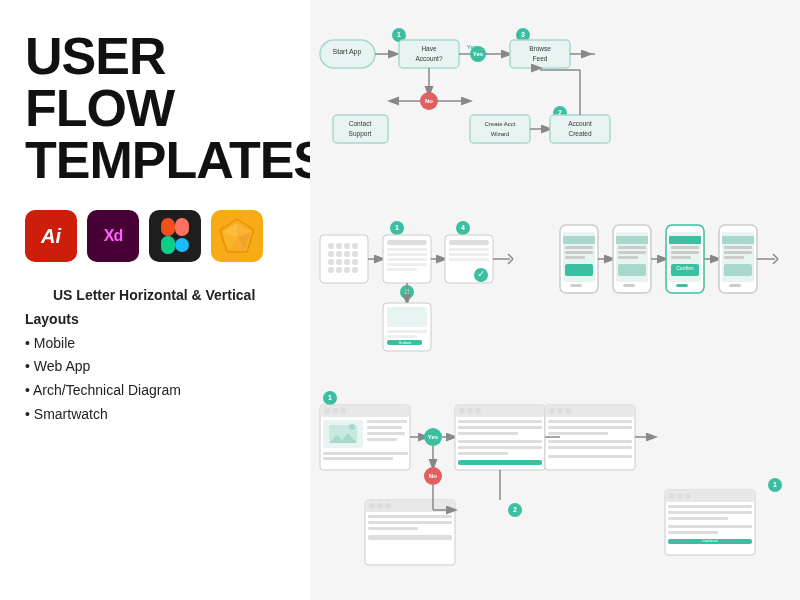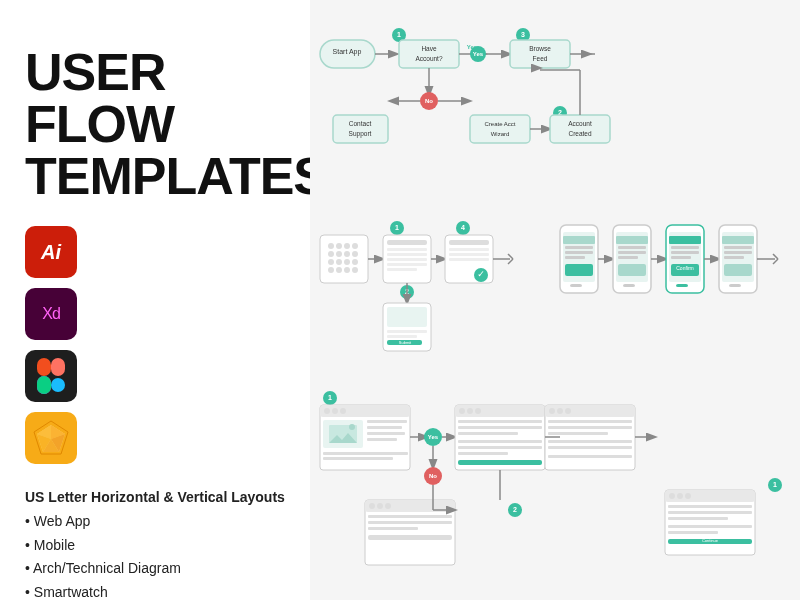--- a/index.html
+++ b/index.html
@@ -11,39 +11,38 @@
       overflow: hidden;
       position: relative;
     }
 
     .left-panel {
       position: absolute;
       left: 0;
       top: 0;
       width: 310px;
       height: 600px;
-      padding: 46px 25px;
+      padding: 30px 25px;
       background: #fff;
     }
 
     .main-title {
       font-size: 52px;
       font-weight: 900;
       line-height: 1.0;
       color: #111;
       text-transform: uppercase;
       letter-spacing: -1px;
       margin-bottom: 24px;
     }
 
     .tool-icons {
       display: flex;
       gap: 10px;
       margin-bottom: 22px;
-      flex-direction: column;
     }
 
     .tool-icon {
       width: 52px;
       height: 52px;
       border-radius: 10px;
       display: flex;
       align-items: center;
       justify-content: center;
       font-size: 18px;
@@ -62,20 +61,21 @@
 
     .features-text {
       font-size: 14px;
       color: #222;
       line-height: 1.7;
     }
 
     .features-text .line1 {
       font-size: 14px;
       font-weight: 600;
+      margin-left: 28px;
     }
 
     .features-text .bullet {
       display: block;
     }
 
     .features-text .plus-line {
       display: block;
       font-weight: 600;
     }
@@ -100,21 +100,21 @@
     <span>TEMPLATES</span>
   </h1>
 
   <div class="tool-icons">
 
     <div class="tool-icon tool-ai">
       <span style="font-style:italic; font-size:20px; font-weight:900;">Ai</span>
     </div>
 
     <div class="tool-icon tool-xd">
-      <span style="font-size:16px; font-weight:400; letter-spacing:-1px; color:#ff61f6;">Xd</span>
+      <span style="font-size:16px; font-weight:700; letter-spacing:-1px; color:#ff61f6;">Xd</span>
     </div>
 
     <div class="tool-icon tool-figma">
       <svg width="28" height="36" viewBox="0 0 28 36">
         <rect x="0" y="0" width="14" height="18" rx="7" fill="#f24e1e"></rect>
         <rect x="14" y="0" width="14" height="18" rx="7" fill="#ff7262"></rect>
         <rect x="0" y="18" width="14" height="18" rx="7" fill="#a259ff"></rect>
         <circle cx="21" cy="27" r="7" fill="#1abcfe"></circle>
         <rect x="0" y="18" width="14" height="18" rx="7" fill="#0acf83"></rect>
       </svg>
@@ -130,22 +130,22 @@
         <polygon points="5,15 11,33 19,20" fill="#f7ab17" opacity="0.8"></polygon>
         <polygon points="33,15 27,33 19,20" fill="#f0971a" opacity="0.8"></polygon>
         <polygon points="11,33 27,33 19,20" fill="#f4a31c" opacity="0.8"></polygon>
       </svg>
     </div>
   </div>
 
   <div class="features-text">
     <span class="line1">US Letter Horizontal &amp; Vertical Layouts</span>
     <br>
+    <span class="bullet">• Mobile</span>
     <span class="bullet">• Web App</span>
-    <span class="bullet">• Mobile</span>
     <span class="bullet">• Arch/Technical Diagram</span>
     <span class="bullet">• Smartwatch</span>
   </div>
 </div>
 
 <div class="right-panel">
 
   <svg style="position:absolute; top:5px; left:5px; width:480px; height:200px;" viewBox="0 0 480 200">
     <defs>
       <marker id="arr1" markerWidth="8" markerHeight="8" refX="6" refY="3" orient="auto">

